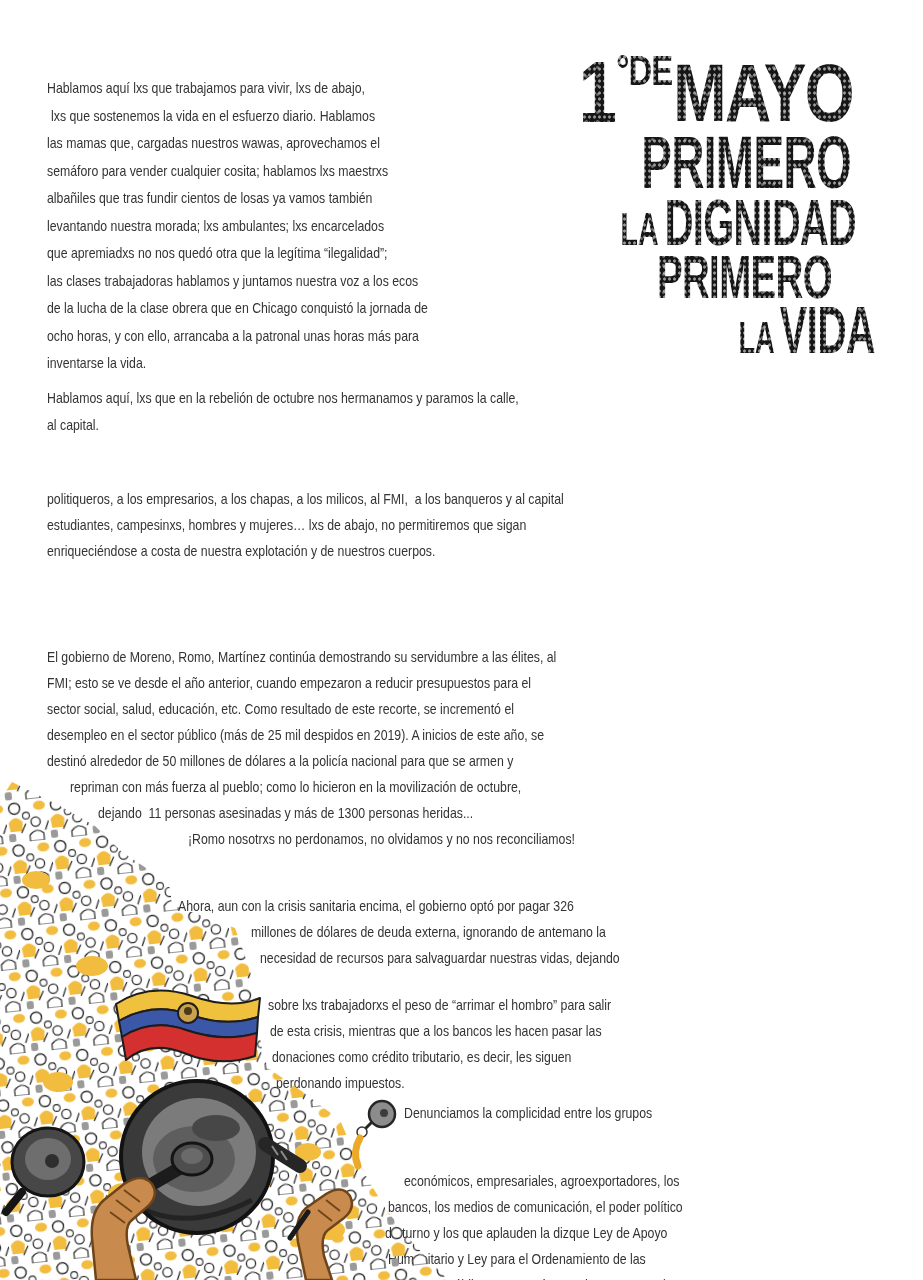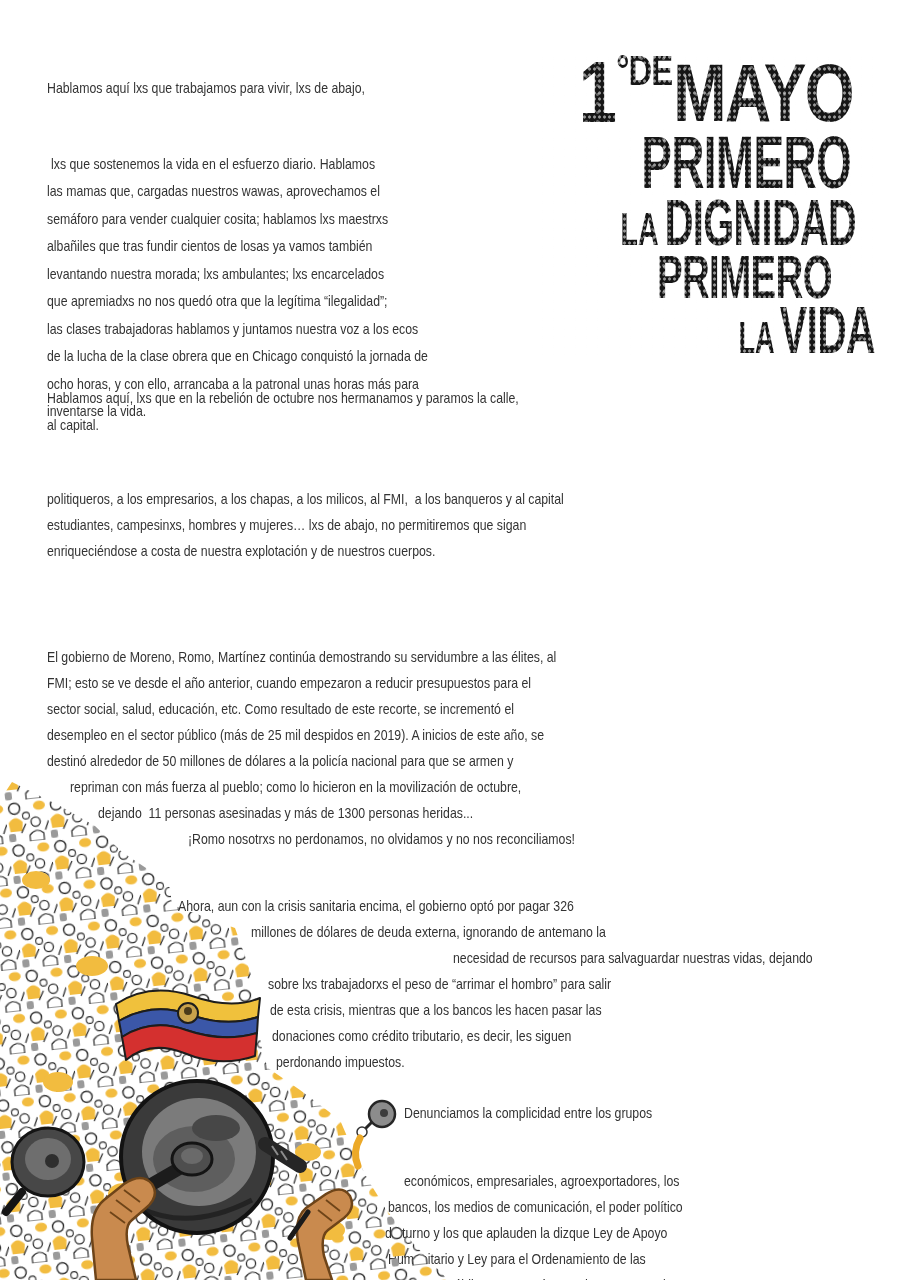--- a/index.html
+++ b/index.html
@@ -64,21 +64,21 @@
     <div class="trow r4">PRIMERO</div>
     <div class="trow r5">
       <span class="t-la">LA</span>
       <span class="t-big">VIDA</span>
     </div>
   </div>
 
   <div class="bodytext">
       <div class="para p1">
         <div class="line"><span>Hablamos aquí lxs que trabajamos para vivir, lxs de abajo,</span></div>
-        <div class="line" style="padding-left: 4px; margin-top: 48px;"><span>lxs que sostenemos la vida en el esfuerzo diario. Hablamos</span></div>
+        <div class="line" style="padding-left: 4px;"><span>lxs que sostenemos la vida en el esfuerzo diario. Hablamos</span></div>
         <div class="line"><span>las mamas que, cargadas nuestros wawas, aprovechamos el</span></div>
         <div class="line"><span>semáforo para vender cualquier cosita; hablamos lxs maestrxs</span></div>
         <div class="line"><span>albañiles que tras fundir cientos de losas ya vamos también</span></div>
         <div class="line"><span>levantando nuestra morada; lxs ambulantes; lxs encarcelados</span></div>
         <div class="line"><span>que apremiadxs no nos quedó otra que la legítima “ilegalidad”;</span></div>
         <div class="line"><span>las clases trabajadoras hablamos y juntamos nuestra voz a los ecos</span></div>
         <div class="line"><span>de la lucha de la clase obrera que en Chicago conquistó la jornada de</span></div>
         <div class="line"><span>ocho horas, y con ello, arrancaba a la patronal unas horas más para</span></div>
         <div class="line"><span>inventarse la vida.</span></div>
       </div>
@@ -97,22 +97,22 @@
         <div class="line"><span>sector social, salud, educación, etc. Como resultado de este recorte, se incrementó el</span></div>
         <div class="line"><span>desempleo en el sector público (más de 25 mil despidos en 2019). A inicios de este año, se</span></div>
         <div class="line"><span>destinó alrededor de 50 millones de dólares a la policía nacional para que se armen y</span></div>
         <div class="line" style="padding-left: 23px;"><span>repriman con más fuerza al pueblo; como lo hicieron en la movilización de octubre,</span></div>
         <div class="line" style="padding-left: 51px;"><span>dejando  11 personas asesinadas y más de 1300 personas heridas...</span></div>
         <div class="line" style="padding-left: 141px;"><span>¡Romo nosotrxs no perdonamos, no olvidamos y no nos reconciliamos!</span></div>
       </div>
       <div class="para p5">
         <div class="line" style="padding-left: 131px;"><span>Ahora, aun con la crisis sanitaria encima, el gobierno optó por pagar 326</span></div>
         <div class="line" style="padding-left: 204px;"><span>millones de dólares de deuda externa, ignorando de antemano la</span></div>
-        <div class="line" style="padding-left: 213px; text-align: right;"><span>necesidad de recursos para salvaguardar nuestras vidas, dejando</span></div>
-        <div class="line" style="padding-left: 221px;"><span>sobre lxs trabajadorxs el peso de “arrimar el hombro” para salir</span></div>
+        <div class="line" style="padding-left: 213px;"><span>necesidad de recursos para salvaguardar nuestras vidas, dejando</span></div>
+        <div class="line" style="padding-left: 221px; margin-top: 21px;"><span>sobre lxs trabajadorxs el peso de “arrimar el hombro” para salir</span></div>
         <div class="line" style="padding-left: 223px;"><span>de esta crisis, mientras que a los bancos les hacen pasar las</span></div>
         <div class="line" style="padding-left: 225px;"><span>donaciones como crédito tributario, es decir, les siguen</span></div>
         <div class="line" style="padding-left: 229px;"><span>perdonando impuestos.</span></div>
       </div>
       <div class="para p6">
         <div class="line" style="padding-left: 357px;"><span>Denunciamos la complicidad entre los grupos</span></div>
         <div class="line" style="padding-left: 357px; margin-top: 42px;"><span>económicos, empresariales, agroexportadores, los</span></div>
         <div class="line" style="padding-left: 341px;"><span>bancos, los medios de comunicación, el poder político</span></div>
         <div class="line" style="padding-left: 338px;"><span>de turno y los que aplauden la dizque Ley de Apoyo</span></div>
         <div class="line" style="padding-left: 341px;"><span>Humanitario y Ley para el Ordenamiento de las</span></div>

